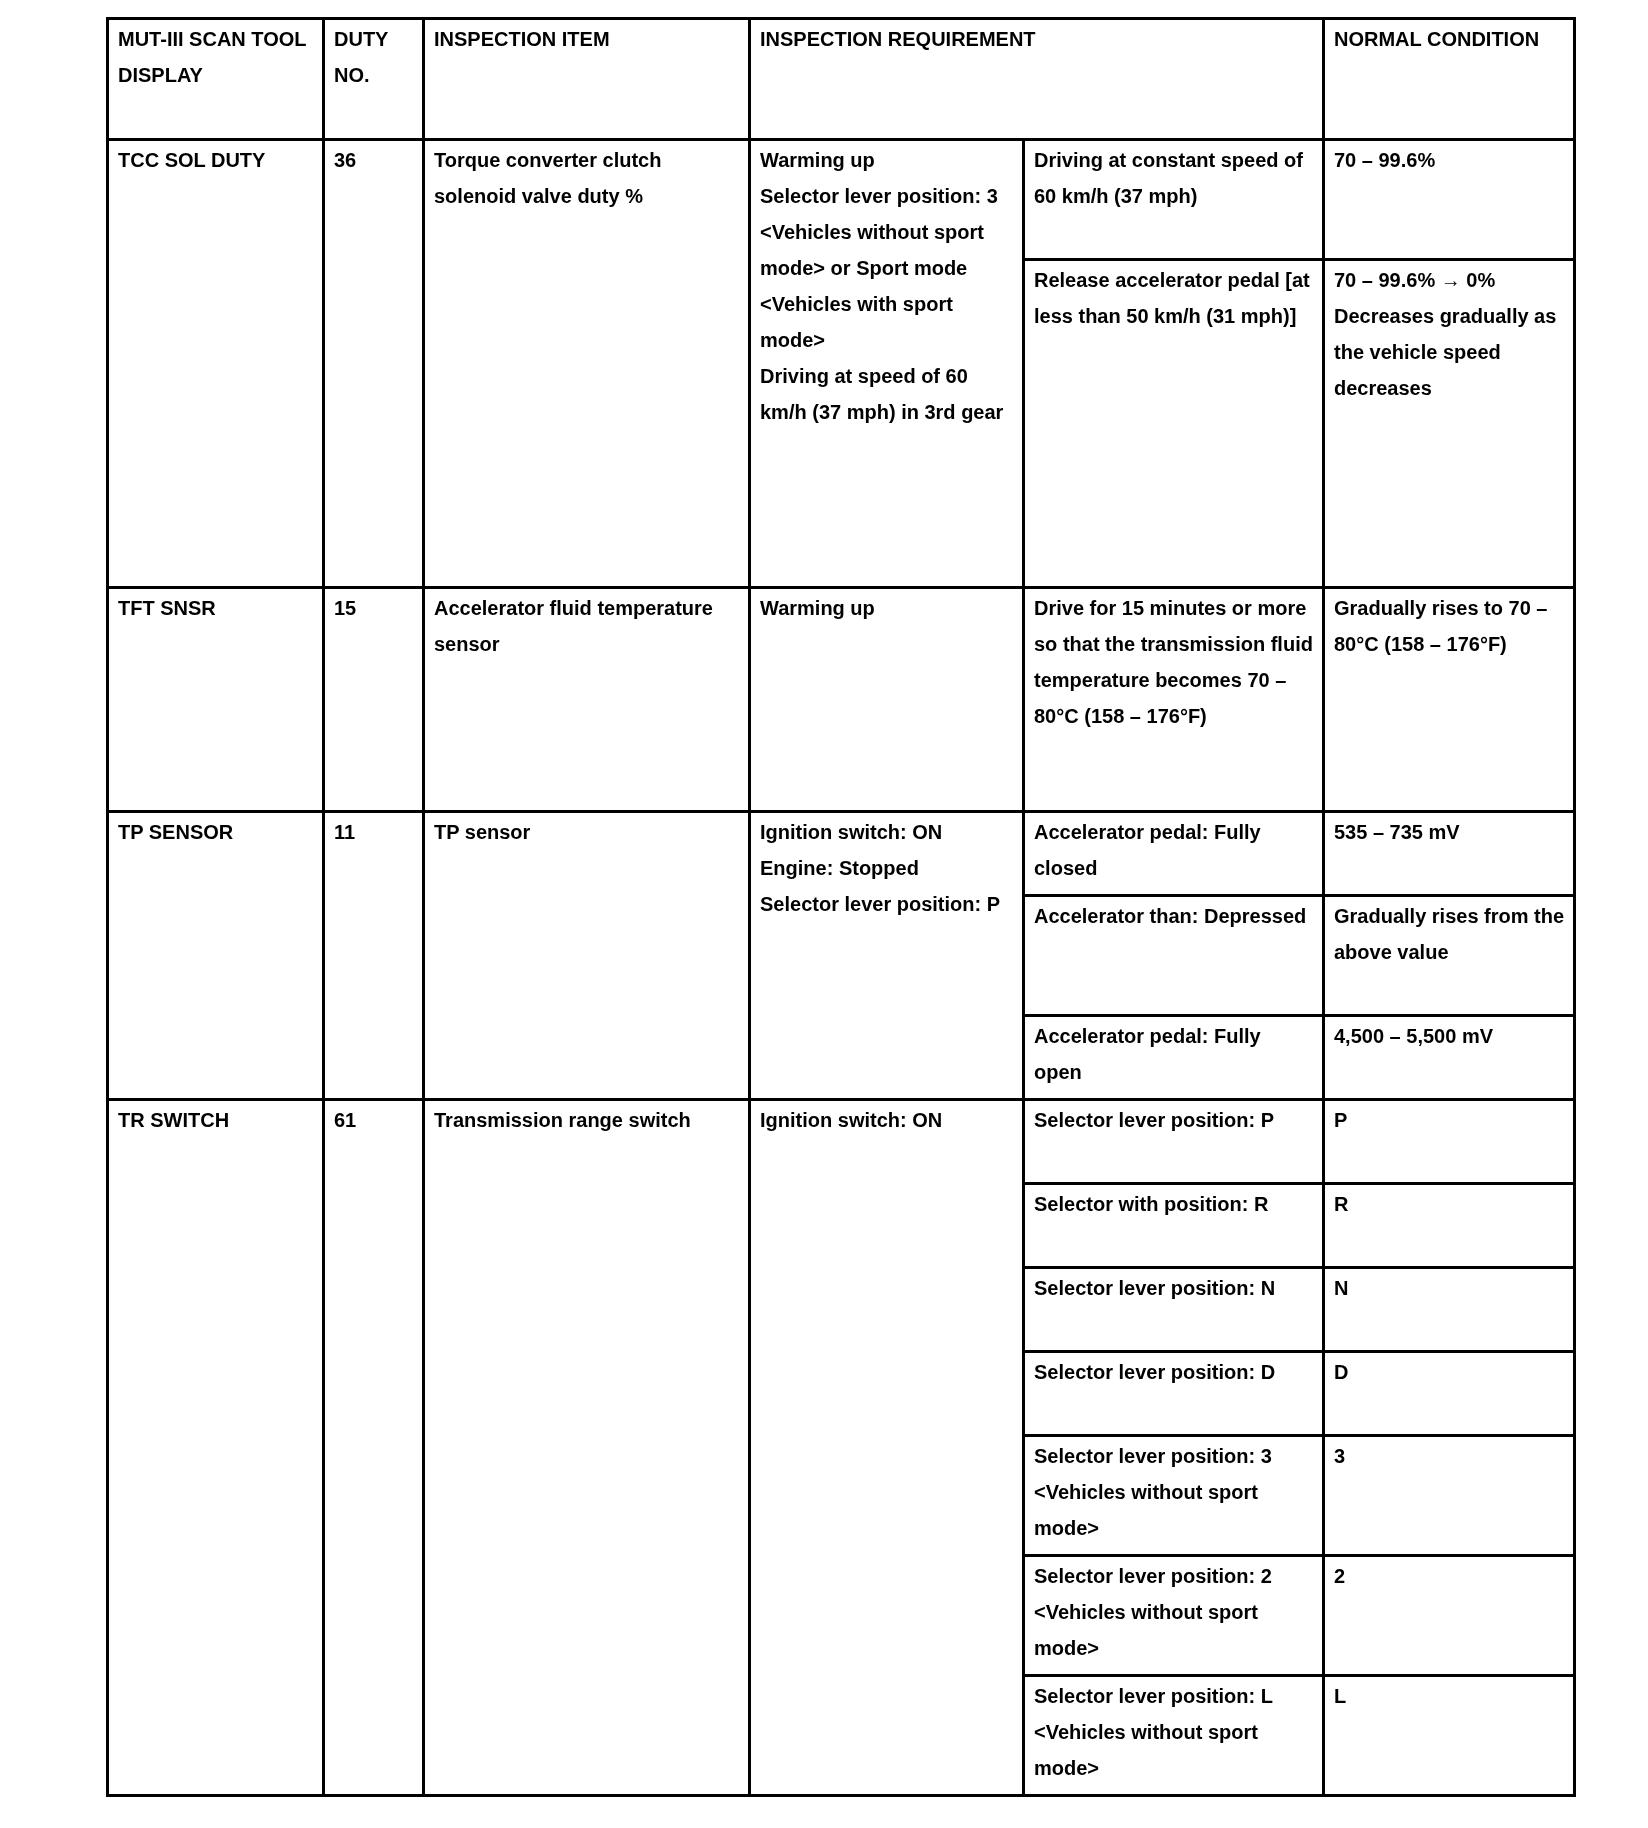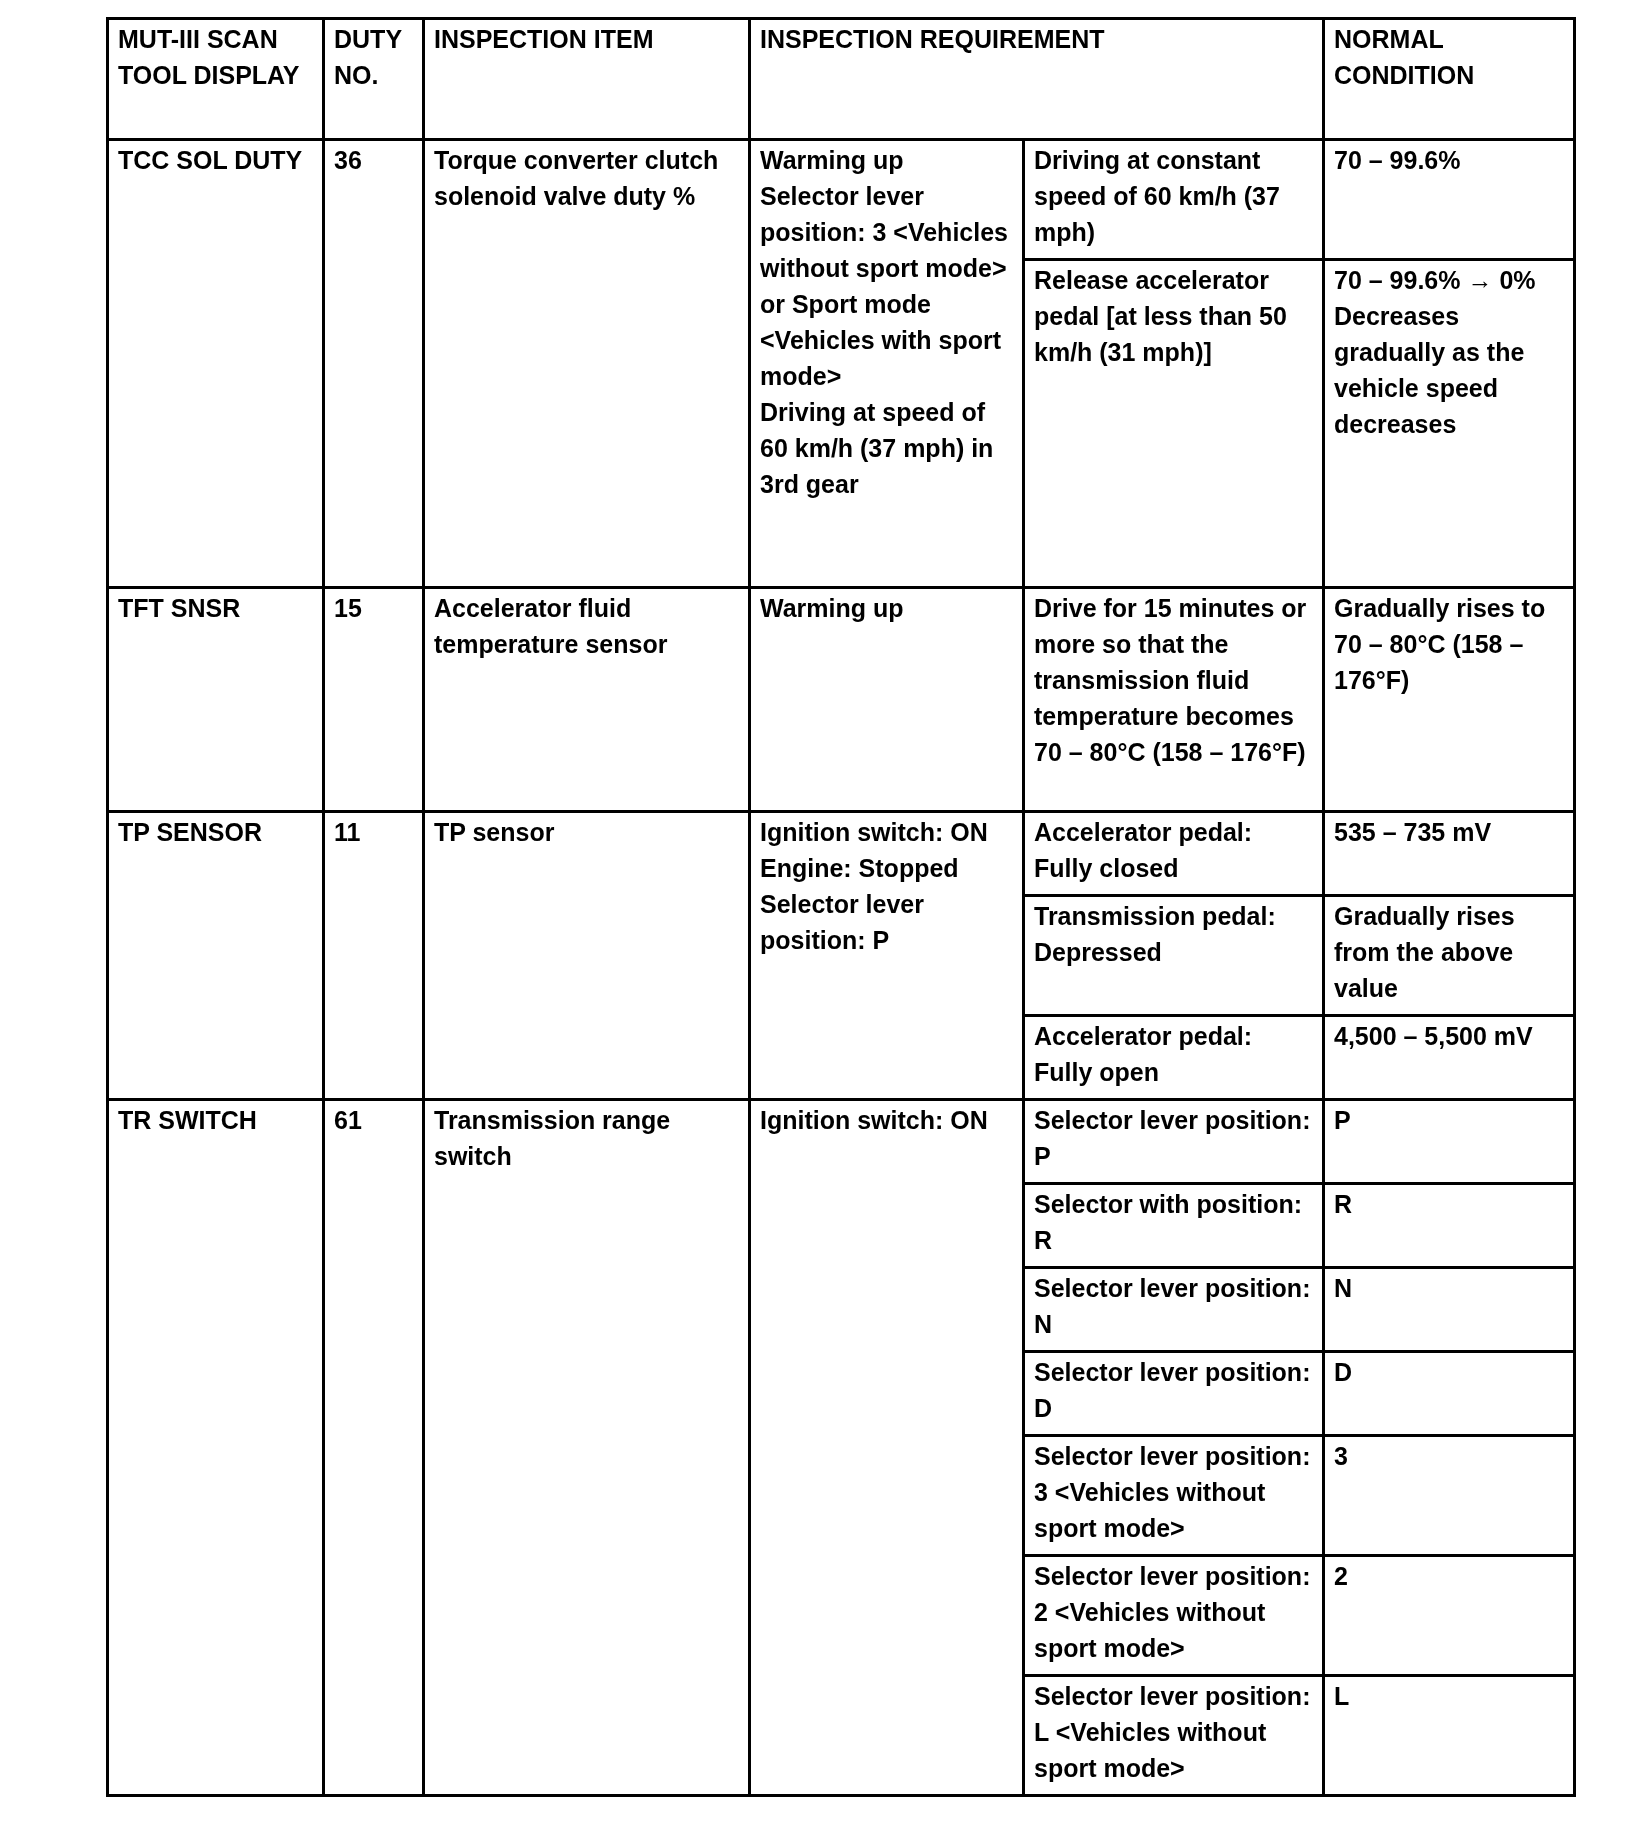--- a/index.html
+++ b/index.html
@@ -1,21 +1,21 @@
 <!DOCTYPE html>
 <html><head>
 <meta charset="utf-8">
 <style>
   html, body { margin: 0; padding: 0; background: #ffffff; }
   body { width: 1648px; height: 1828px; position: relative; overflow: hidden; }
   .tbl {
     position: absolute; left: 106px; top: 17px;
     border-collapse: collapse; table-layout: fixed;
     font-family: "Liberation Sans", sans-serif;
-    font-size: 25px; line-height: 36px; color: #000;
+    font-size: 20px; line-height: 36px; color: #000;
   }
   .tbl td, .tbl th {
     border: 3px solid #000;
     vertical-align: top; text-align: left;
     padding: 1px 8px 0 9px;
     font-weight: bold;
     overflow: hidden;
     word-wrap: break-word;
   }
   .tbl th { font-weight: bold; height: 117px; }
@@ -74,21 +74,21 @@
       <td rowspan="3">TP SENSOR</td>
       <td rowspan="3">11</td>
       <td rowspan="3">TP sensor</td>
       <td rowspan="3" class="ml">Ignition switch: ON
 Engine: Stopped
 Selector lever position: P</td>
       <td class="h2">Accelerator pedal: Fully closed</td>
       <td>535 – 735 mV</td>
     </tr>
     <tr>
-      <td class="h3">Transmission pedal: Depressed</td>
+      <td class="h3">Accelerator than: Depressed</td>
       <td>Gradually rises from the above value</td>
     </tr>
     <tr>
       <td class="h2">Accelerator pedal: Fully open</td>
       <td>4,500 – 5,500 mV</td>
     </tr>
 
     <tr>
       <td rowspan="7">TR SWITCH</td>
       <td rowspan="7">61</td>

